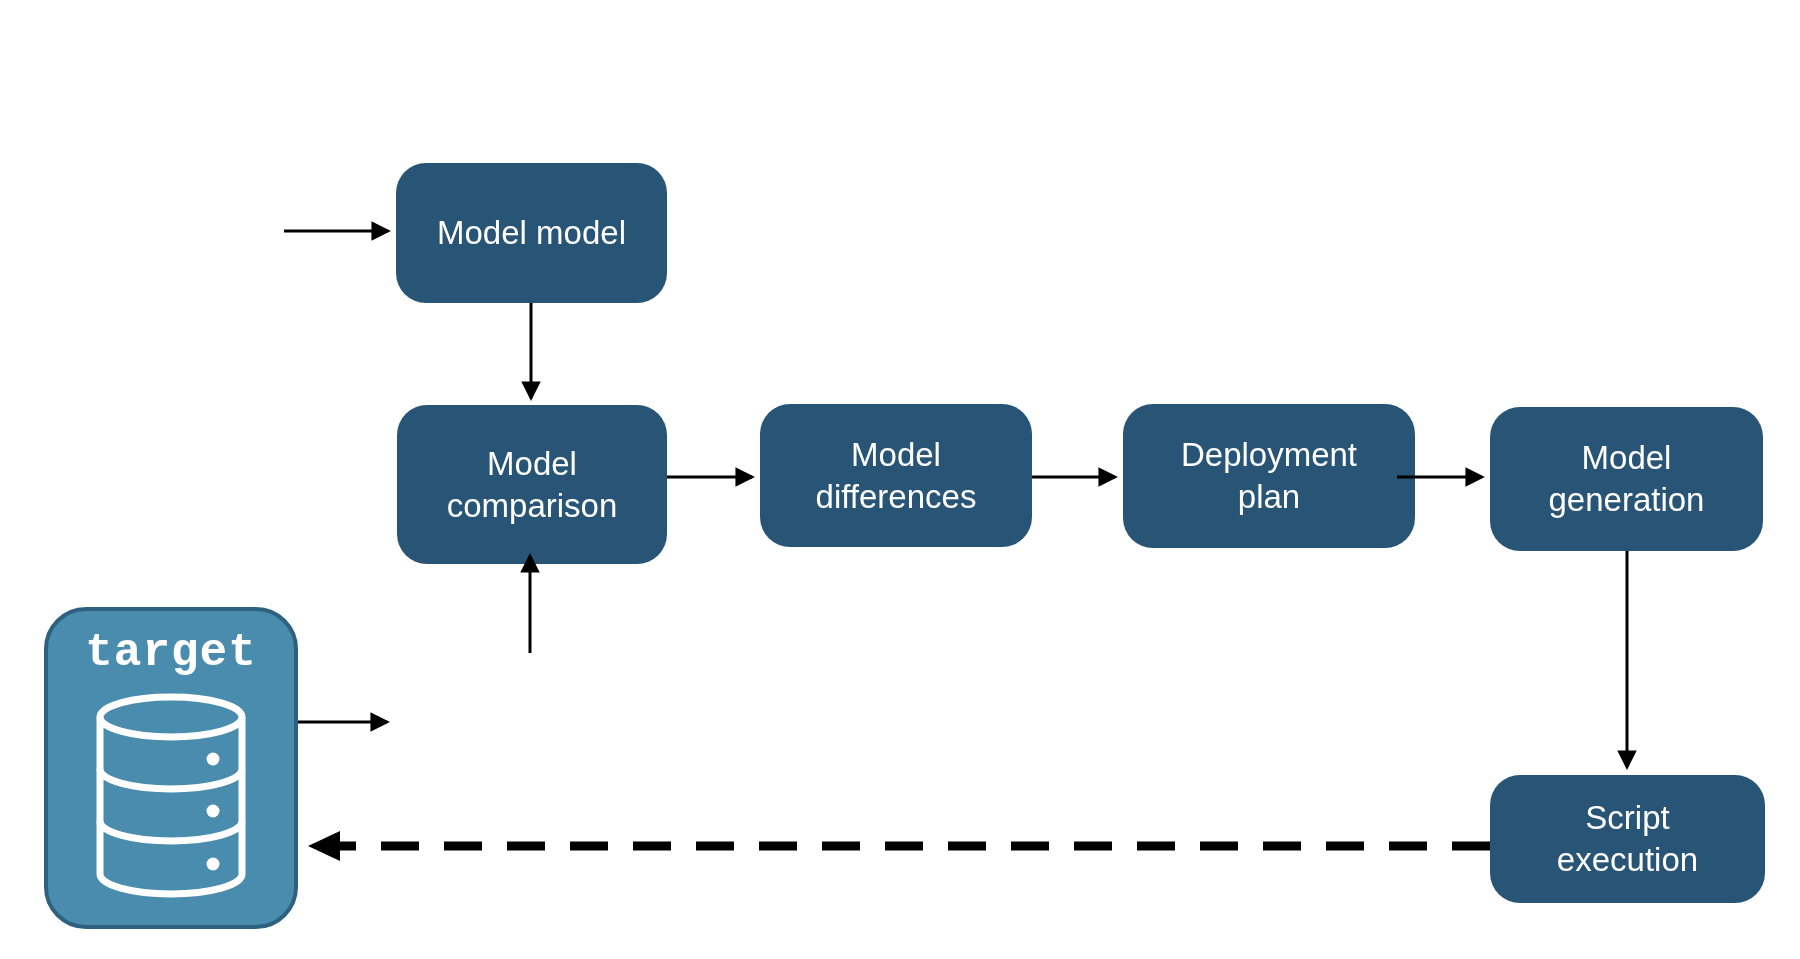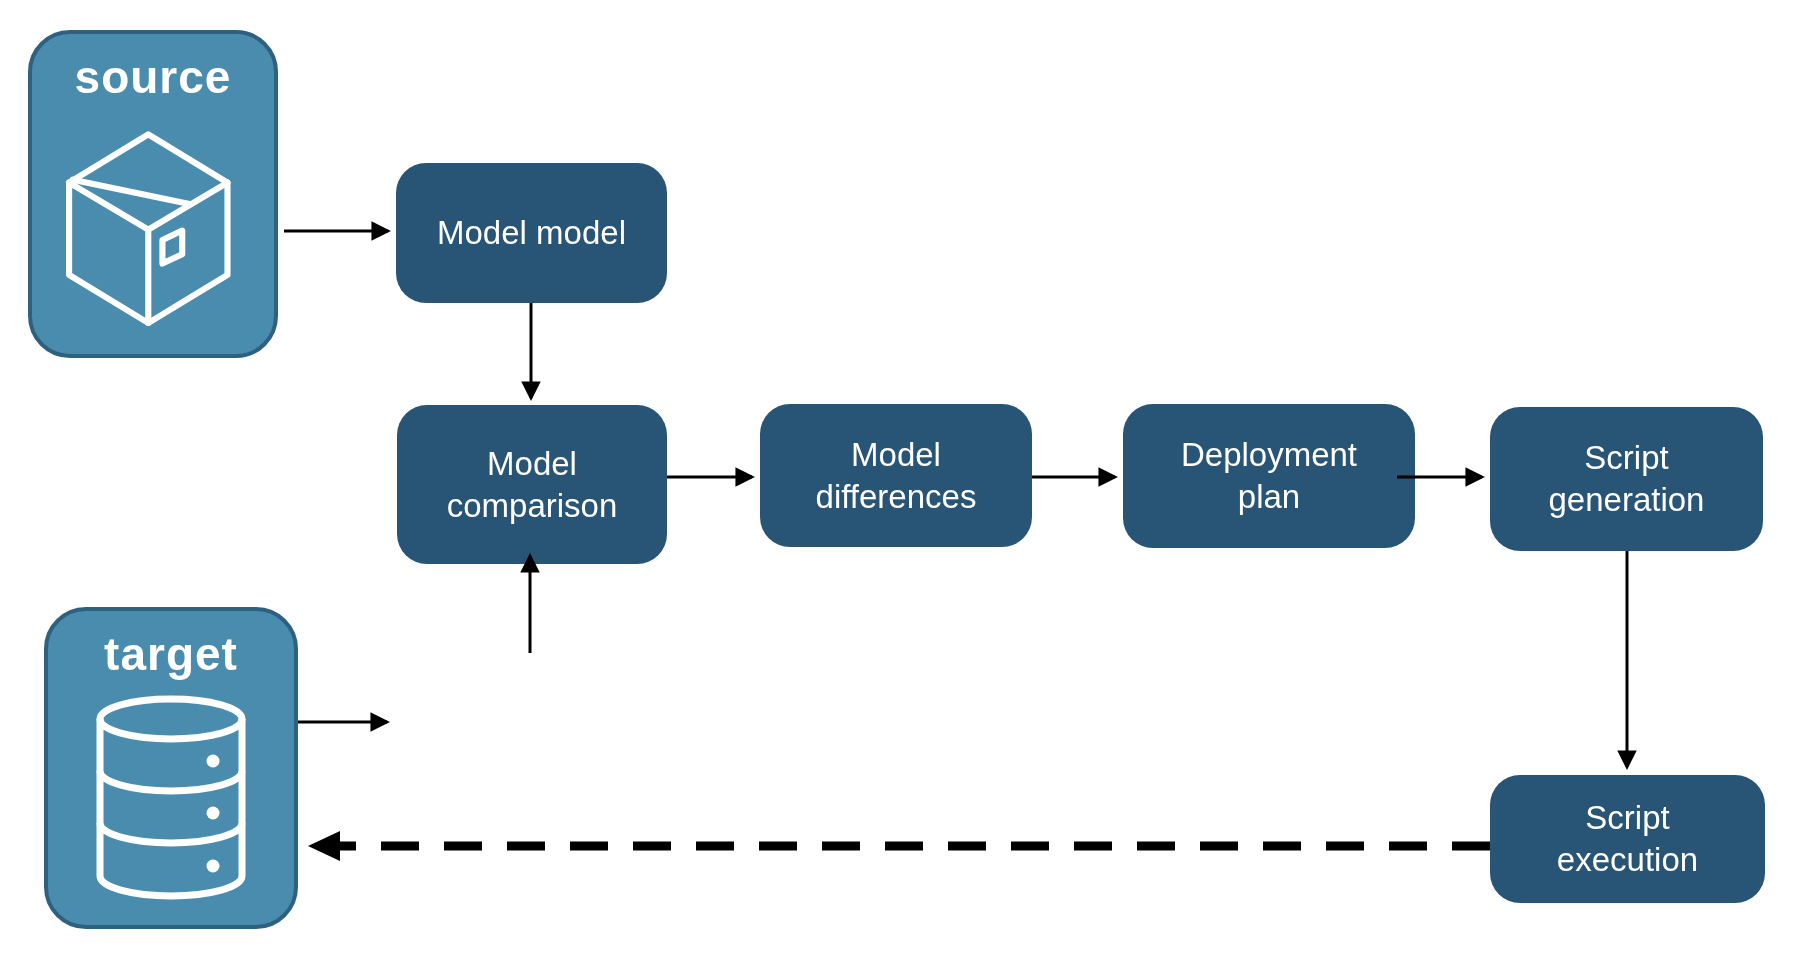--- a/index.html
+++ b/index.html
@@ -5,21 +5,21 @@
   html,body{margin:0;padding:0;background:#ffffff;}
   .canvas{
     position:relative;width:1800px;height:959px;background:#ffffff;
     font-family:"Liberation Sans", sans-serif;overflow:hidden;
   }
   .endpoint{
     position:absolute;background:#4a8cad;border:4px solid #2e6180;border-radius:42px;
     display:flex;flex-direction:column;align-items:center;color:#ffffff;box-sizing:border-box;
   }
   .ep-source{left:28px;top:30px;width:250px;height:328px;}
-  .ep-target{left:44px;top:607px;width:254px;height:322px;}
+  .ep-target{left:44px;top:607px;width:254px;height:322px;font-family:Liberation Mono, monospace;}
   .ep-label{font-size:46px;font-weight:700;margin-top:16px;letter-spacing:1px;}
   .ep-icon{margin-top:14px;}
   .node{
     position:absolute;background:#285476;border-radius:30px;color:#ffffff;
     display:flex;align-items:center;justify-content:center;text-align:center;
     font-size:33px;line-height:1.27;padding:0 28px;box-sizing:border-box;
   }
   .n-load{left:396px;top:163px;width:271px;height:140px;}
   .n-comp{left:397px;top:405px;width:270px;height:159px;}
   .n-diff{left:760px;top:404px;width:272px;height:143px;}
@@ -30,32 +30,20 @@
   .edges{position:absolute;left:0;top:0;width:1800px;height:959px;pointer-events:none;}
   .edge{stroke:#000000;stroke-width:3;fill:none;}
   .edge-dashed{stroke:#000000;stroke-width:9;fill:none;stroke-dasharray:38 25;}
   .icon-stroke{stroke:#ffffff;fill:none;}
 </style>
 </head>
 <body>
 
 <div class="canvas">
 
-  <div class="endpoint ep-source">
-    <div class="ep-label">source</div>
-    <svg class="ep-icon" width="198" height="212" viewBox="0 0 210 220">
-      <g class="icon-stroke" stroke-width="6.5" stroke-linejoin="round" stroke-linecap="round">
-        <polygon points="100,15 184,66 184,164 100,215 16,164 16,66"></polygon>
-        <polyline points="16,66 100,116 184,66"></polyline>
-        <line x1="100" y1="116" x2="100" y2="215"></line>
-        <line x1="20" y1="63" x2="145" y2="89"></line>
-        <polygon points="115,127 136,117 136,142 115,152"></polygon>
-      </g>
-    </svg>
-  </div>
 
   <div class="endpoint ep-target">
     <div class="ep-label">target</div>
     <svg class="ep-icon" width="150" height="205" viewBox="0 0 150 205">
       <g class="icon-stroke" stroke-width="7">
         <ellipse cx="75" cy="24" rx="71" ry="20"></ellipse>
         <line x1="4" y1="24" x2="4" y2="181"></line>
         <line x1="146" y1="24" x2="146" y2="181"></line>
         <path d="M4,181 A71,20 0 0 0 146,181"></path>
         <path d="M4,76 A71,20 0 0 0 146,76"></path>
@@ -75,21 +63,21 @@
   <div class="node n-comp">
     <span>Model comparison</span>
   </div>
   <div class="node n-diff">
     <span>Model differences</span>
   </div>
   <div class="node n-plan">
     <span>Deployment plan</span>
   </div>
   <div class="node n-gen">
-    <span>Script generation</span>
+    <span>Model generation</span>
   </div>
   <div class="node n-exec">
     <span>Script execution</span>
   </div>
 
   <svg class="edges" viewBox="0 0 1800 959">
     <defs>
       <marker id="ah" viewBox="0 0 10 10" refX="8.5" refY="5" markerWidth="6.5" markerHeight="6.5" orient="auto-start-reverse">
         <path d="M0,0 L10,5 L0,10 z" fill="#000000"></path>
       </marker>

